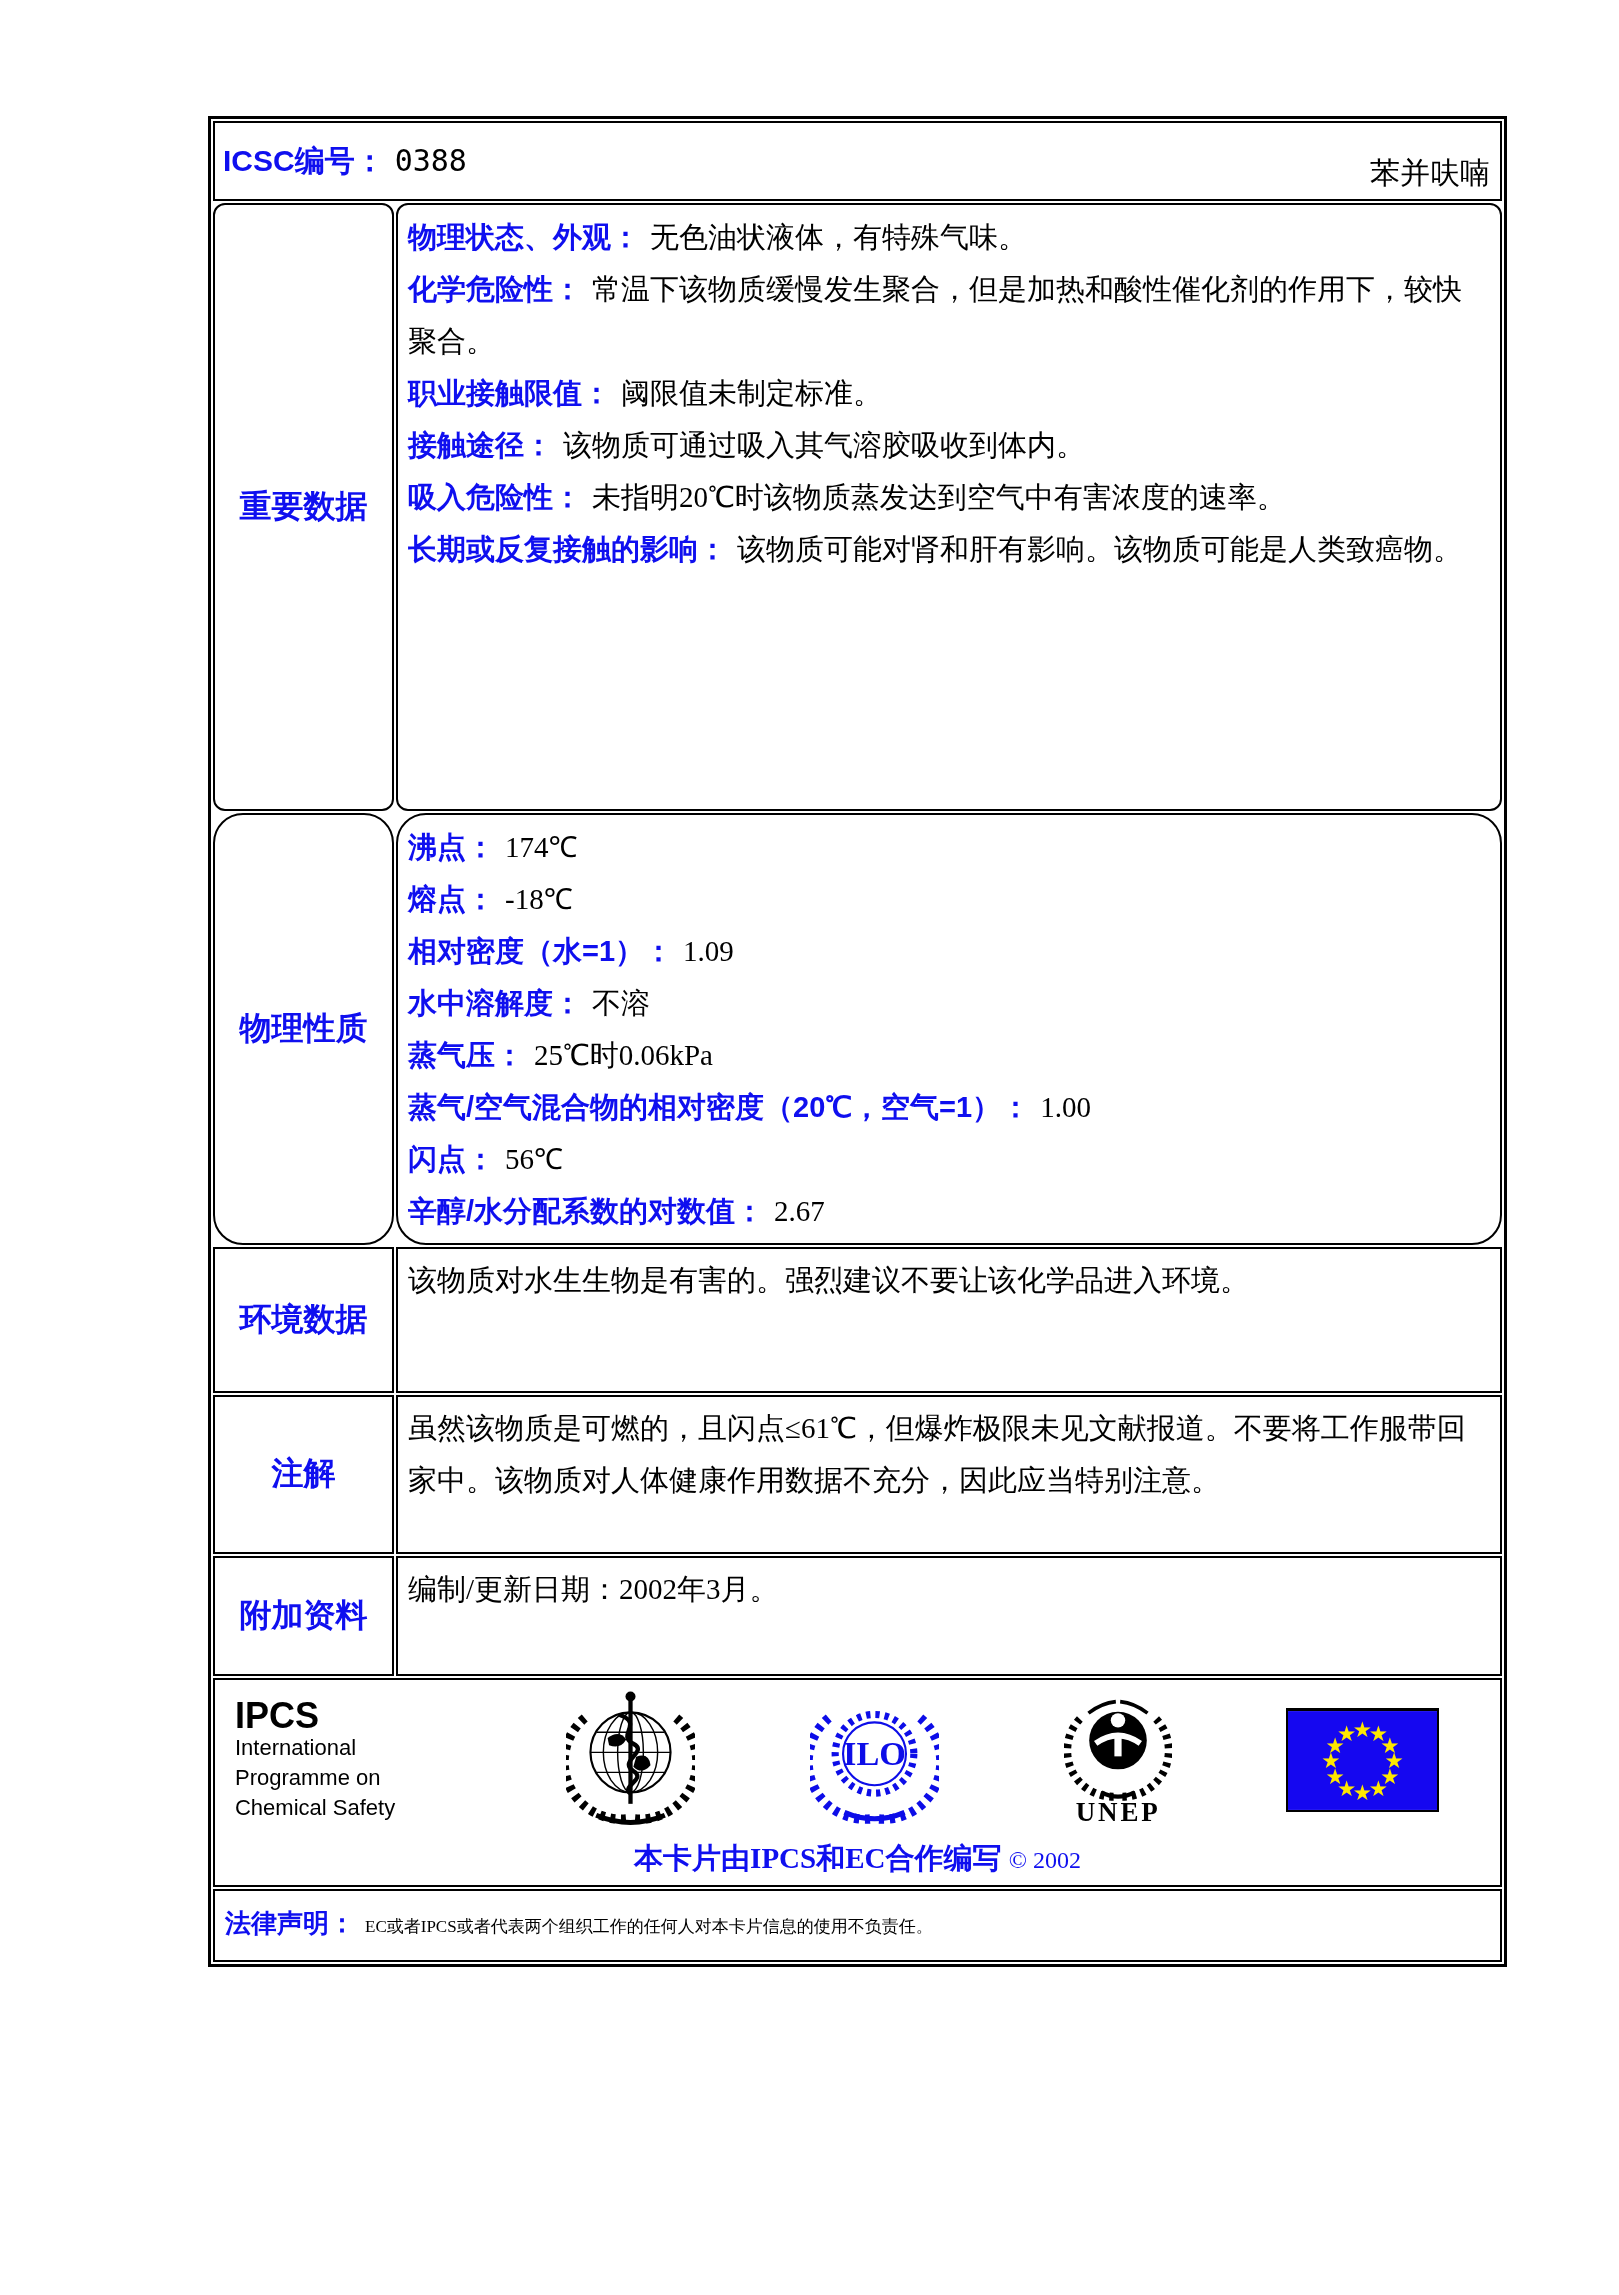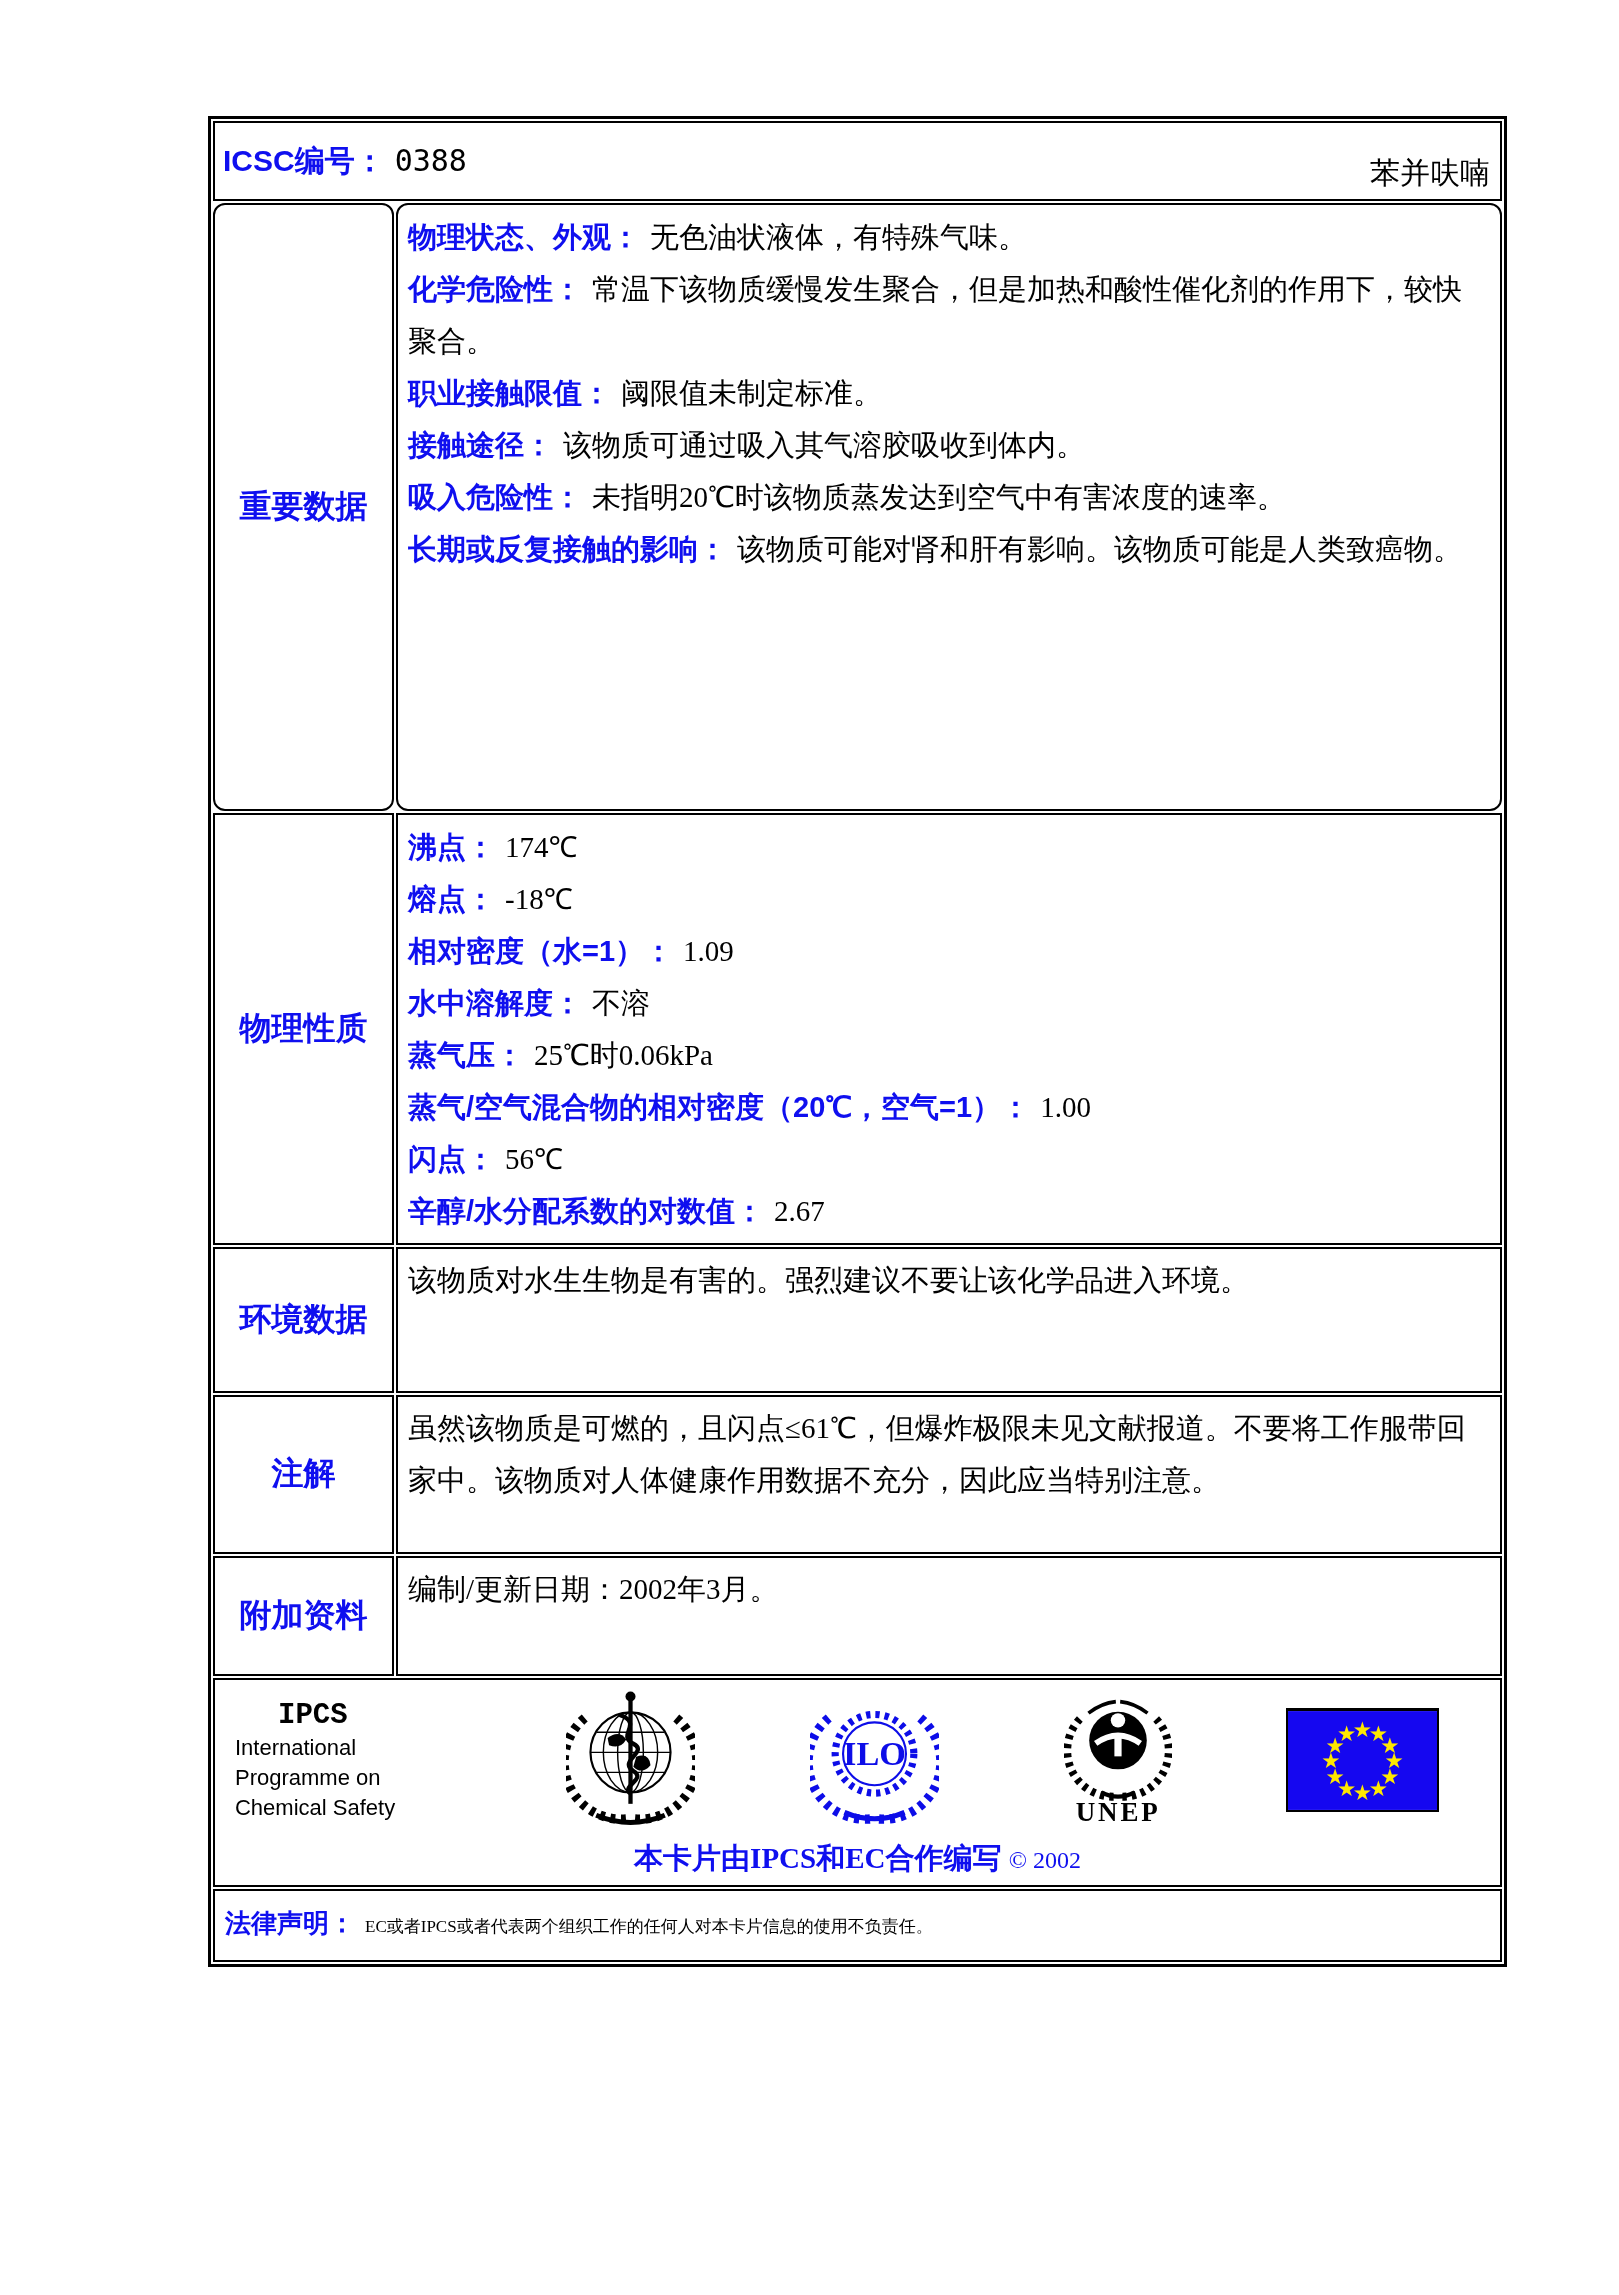--- a/index.html
+++ b/index.html
@@ -9,21 +9,21 @@
          color:var(--title-red,#f00000);font-family:"DejaVu Serif",serif;font-weight:bold;
          font-size:47px;letter-spacing:10px;}
   table.card{position:absolute;left:208px;top:116px;width:1299px;table-layout:fixed;
              border-collapse:separate;border-spacing:2.9px;border:3.6px solid #000;background:#fff;}
   col.c1{width:181px;}
   td{border:2.2px solid #000;background:#fff;vertical-align:top;box-sizing:border-box;
      padding:5.7px 10px;}
   
   tr.r-header td{height:60px;vertical-align:middle;padding-left:8px;}
   tr.r-important td{height:608px;border-radius:12px;}
-  tr.r-physical td{height:411px;}
+  tr.r-physical td{height:411px;border-radius:30px;}
   tr.r-env td{height:146px;}
   tr.r-notes td{height:159px;}
   tr.r-additional td{height:120px;}
   tr.r-logos td{height:198px;vertical-align:middle;}
   tr.r-legal td{height:73px;vertical-align:middle;}
 
   .label-cell{vertical-align:middle;text-align:center;color:var(--label-blue,#0f0fef);
               font-family:"Liberation Sans",sans-serif;font-weight:bold;font-size:32px;
               padding:2.9px 1.4px;}
   .content-cell{font-size:29px;line-height:52px;}
@@ -33,21 +33,21 @@
   .v{color:#000;font-family:"Liberation Serif",serif;}
 
   .header-inner{display:flex;justify-content:space-between;align-items:center;font-size:30px;}
   .icsc-left{white-space:nowrap;}
   .icsc-label{color:var(--label-blue,#0f0fef);font-family:"Liberation Sans",sans-serif;font-weight:bold;}
   .icsc-num{font-family:"DejaVu Sans Mono",monospace;margin-left:10px;}
   .chem-name{font-family:Liberation Mono, monospace;margin-top:24px;}
 
   .logos-flex{display:flex;align-items:center;padding:2.9px 5.7px 0 5.7px;}
   .ipcs-block{width:273px;padding-left:4.3px;}
-  .ipcs-title{font-family:Liberation Mono, monospace;font-weight:bold;font-size:29px;line-height:34px;margin-left:43px;}
+  .ipcs-title{font-family:Liberation Sans, sans-serif;font-weight:bold;font-size:36px;line-height:34px;}
   .ipcs-line{font-family:"Liberation Sans",sans-serif;font-size:22px;line-height:30px;}
   .logo-slot{flex:1;text-align:center;}
   .unep-label{font-family:"Liberation Serif",serif;font-weight:bold;font-size:27px;
               letter-spacing:2.9px;margin-top:-5.7px;}
   .ilo-text{fill:var(--ilo-blue,#0d0de8);font-family:"Liberation Serif",serif;
             font-weight:bold;font-size:48px;text-anchor:middle;}
   .eu-flag{border:2.2px solid #000;border-top-width:3.6px;display:inline-block;}
   .eu-star{fill:var(--eu-star-yellow,#ffe800);font-size:30px;text-anchor:middle;}
   .credit{text-align:center;margin-top:5.7px;}
   .credit-main{color:var(--label-blue,#0f0fef);font-weight:bold;font-size:29px;

